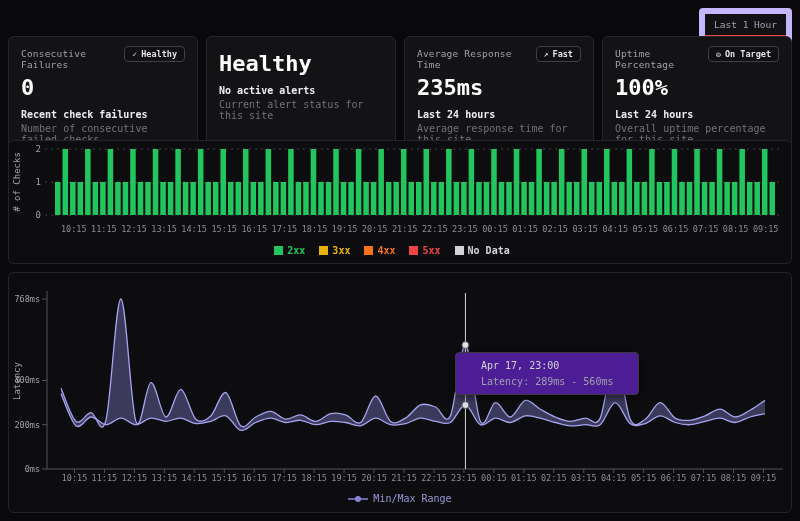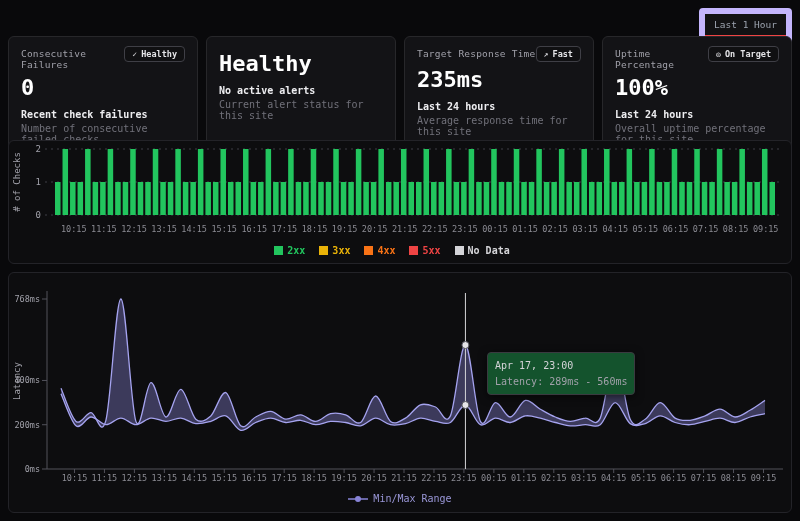--- a/index.html
+++ b/index.html
@@ -33,22 +33,22 @@
   .panel { position:absolute; left:8px; right:8px; background:#0d0d0f; border:1px solid #232328; border-radius:6px; }
   .panel-bars { top:140px; height:124px; }
   .panel-latency { top:272px; height:241px; }
   .panel svg { display:block; }
   .legend { display:flex; justify-content:center; align-items:center; gap:14px; font-size:10px; }
   .legend-bars { position:absolute; left:0; right:16px; bottom:7px; }
   .legend-latency { position:absolute; left:0; right:0; bottom:8px; color:#9a97d8; gap:5px;text-align:right; }
   .legend-item { display:inline-flex; align-items:center; gap:4px; font-weight:bold; }
   .legend-swatch { width:9px; height:9px; display:inline-block; }
   
-  .tooltip { position:absolute; left:478px; top:79px; background:#14532d; border:1px solid #3a3a40;
-    border-radius:4px; padding:7px 7px; z-index:5; box-shadow:0 2px 8px rgba(0,0,0,.6); }
+  .tooltip { position:absolute; left:446px; top:79px; background:#4c1d95; border:1px solid #3a3a40;
+    border-radius:4px; padding:7px 25px; z-index:5; box-shadow:0 2px 8px rgba(0,0,0,.6); }
   .tooltip-title { font-size:10px; color:#d4d4d8; margin-bottom:5px; white-space:nowrap; }
   .tooltip-text { font-size:10px; color:#a1a1aa; white-space:nowrap; }
 </style>
 </head>
 <body>
 
 <div class="topbar">
   <button>Last 1 Hour</button>
   <button class="active">Last 1 Day</button>
   <button>Last 7 Days</button>
@@ -67,21 +67,21 @@
     <div class="card-sub">Recent check failures</div>
     <div class="card-desc">Number of consecutive failed checks</div>
   </div>
   <div class="card">
     <div class="card-value">Healthy</div>
     <div class="card-sub">No active alerts</div>
     <div class="card-desc">Current alert status for this site</div>
   </div>
   <div class="card">
     <div class="card-head">
-      <span class="card-title">Target Response Time</span>
+      <span class="card-title">Average Response Time</span>
       <span class="badge">
         <span class="bicon">↗</span>
         <span>Fast</span>
       </span>
     </div>
     <div class="card-value">235ms</div>
     <div class="card-sub">Last 24 hours</div>
     <div class="card-desc">Average response time for this site</div>
   </div>
   <div class="card">

